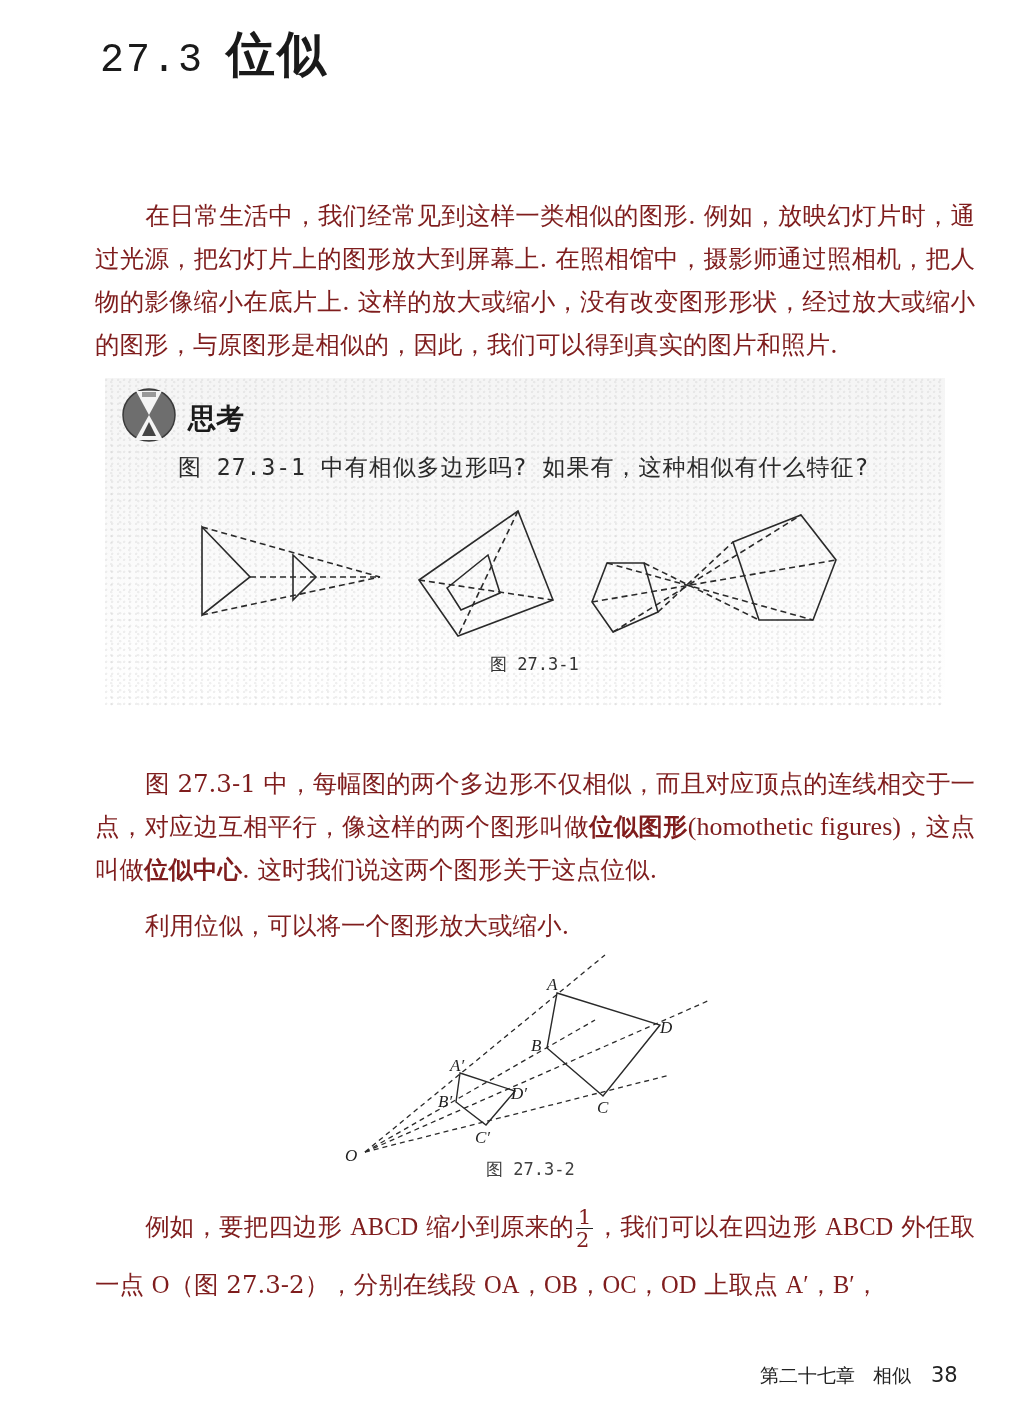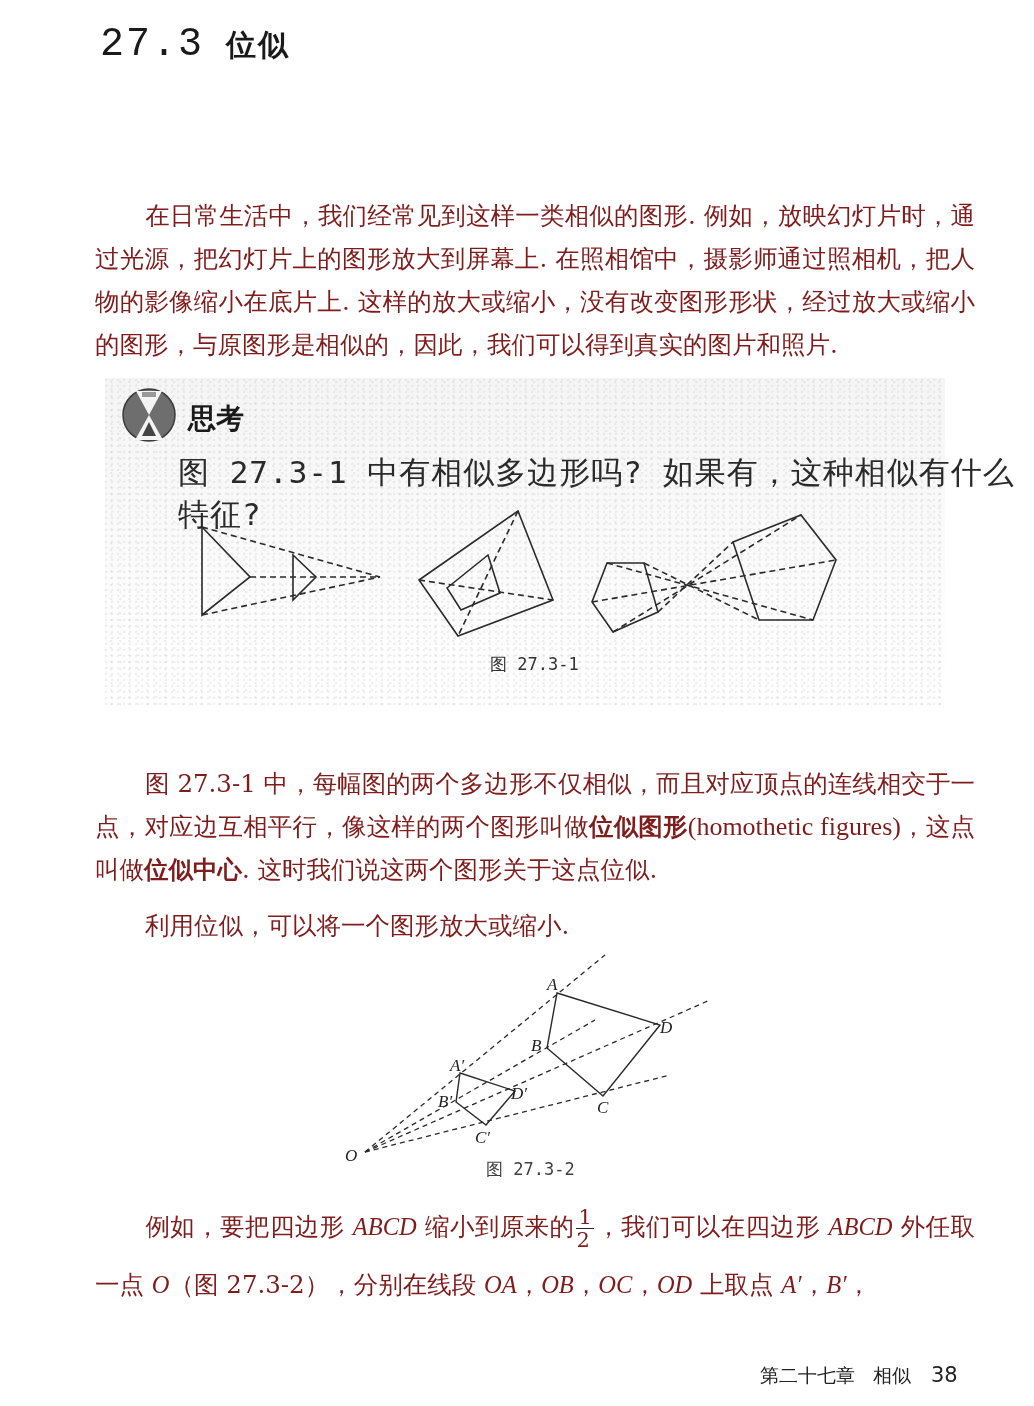--- a/index.html
+++ b/index.html
@@ -8,55 +8,55 @@
     background: #ffffff;
     font-family: "DejaVu Serif", "Liberation Serif", serif;
     color: #1e1e1e;
   }
   .abs { position: absolute; }
   .title {
     left: 100px; top: 22px; font-size: 40px; letter-spacing: 2px;
     font-family: "Liberation Mono", "DejaVu Sans Mono", monospace; color: #1a1a1a;
   }
   .title .title-num { margin-right: 22px; }
-  .title .title-text { font-family: Liberation Serif, serif; font-weight: bold; font-size: 30px; }
+  .title .title-text { font-family: Liberation Serif, serif; font-weight: bold; font-size: 49px; }
   .para {
     left: 95px; width: 880px; font-size: 24.5px; line-height: 43px;
     text-align: justify; text-align-last: left; color: #7f1d1d;
   }
   .para .indent { display: inline-block; width: 50px; }
   .think-zone {
     left: 105px; top: 378px; width: 840px; height: 330px;
     background:
       radial-gradient(circle at 20% 30%, rgba(160,160,160,0.16) 0 1px, transparent 1.5px) 0 0/6px 6px,
       radial-gradient(circle at 70% 60%, rgba(150,150,150,0.14) 0 1px, transparent 1.5px) 0 0/9px 7px,
       linear-gradient(180deg, rgba(238,238,238,0.6), rgba(248,248,248,0.4) 70%, rgba(255,255,255,0));
   }
   .think-icon {
     left: 122px; top: 388px; width: 54px; height: 54px;
   }
   .think-label {
     left: 188px; top: 400px; font-size: 28px; font-weight: bold;
     font-family: "DejaVu Sans", sans-serif; color: #1a1a1a;
   }
   .think-question {
-    left: 178px; top: 452px; font-size: 31px;
+    left: 178px; top: 452px; font-size: 23px;
     font-family: "DejaVu Sans Mono", monospace; letter-spacing: 1px; color: #2a2a2a;
   }
   .fig1 { left: 190px; top: 505px; width: 680px; height: 140px; }
   .fig1-caption {
     left: 490px; top: 653px; font-size: 17px;
     font-family: "DejaVu Sans Mono", monospace; color: #333;
   }
   .fig2 { left: 335px; top: 945px; width: 390px; height: 220px; }
   .fig2-caption {
     left: 486px; top: 1158px; font-size: 17px;
     font-family: "DejaVu Sans Mono", monospace; color: #404040;
   }
-  .math { font-style: italic; font-family: "Liberation Serif", "DejaVu Serif", serif; }
+  .math { font-family: "Liberation Serif", "DejaVu Serif", serif; }
   .frac {
     display: inline-block; vertical-align: middle; text-align: center;
     font-size: 21px; line-height: 22px; margin: 0 2px;
   }
   .frac .num { display: block; border-bottom: 1.5px solid #222; padding: 0 2px; }
   .frac .den { display: block; }
   .footer {
     left: 760px; top: 1363px; font-size: 19px;
     font-family: "DejaVu Sans", sans-serif; color: #222;
   }

